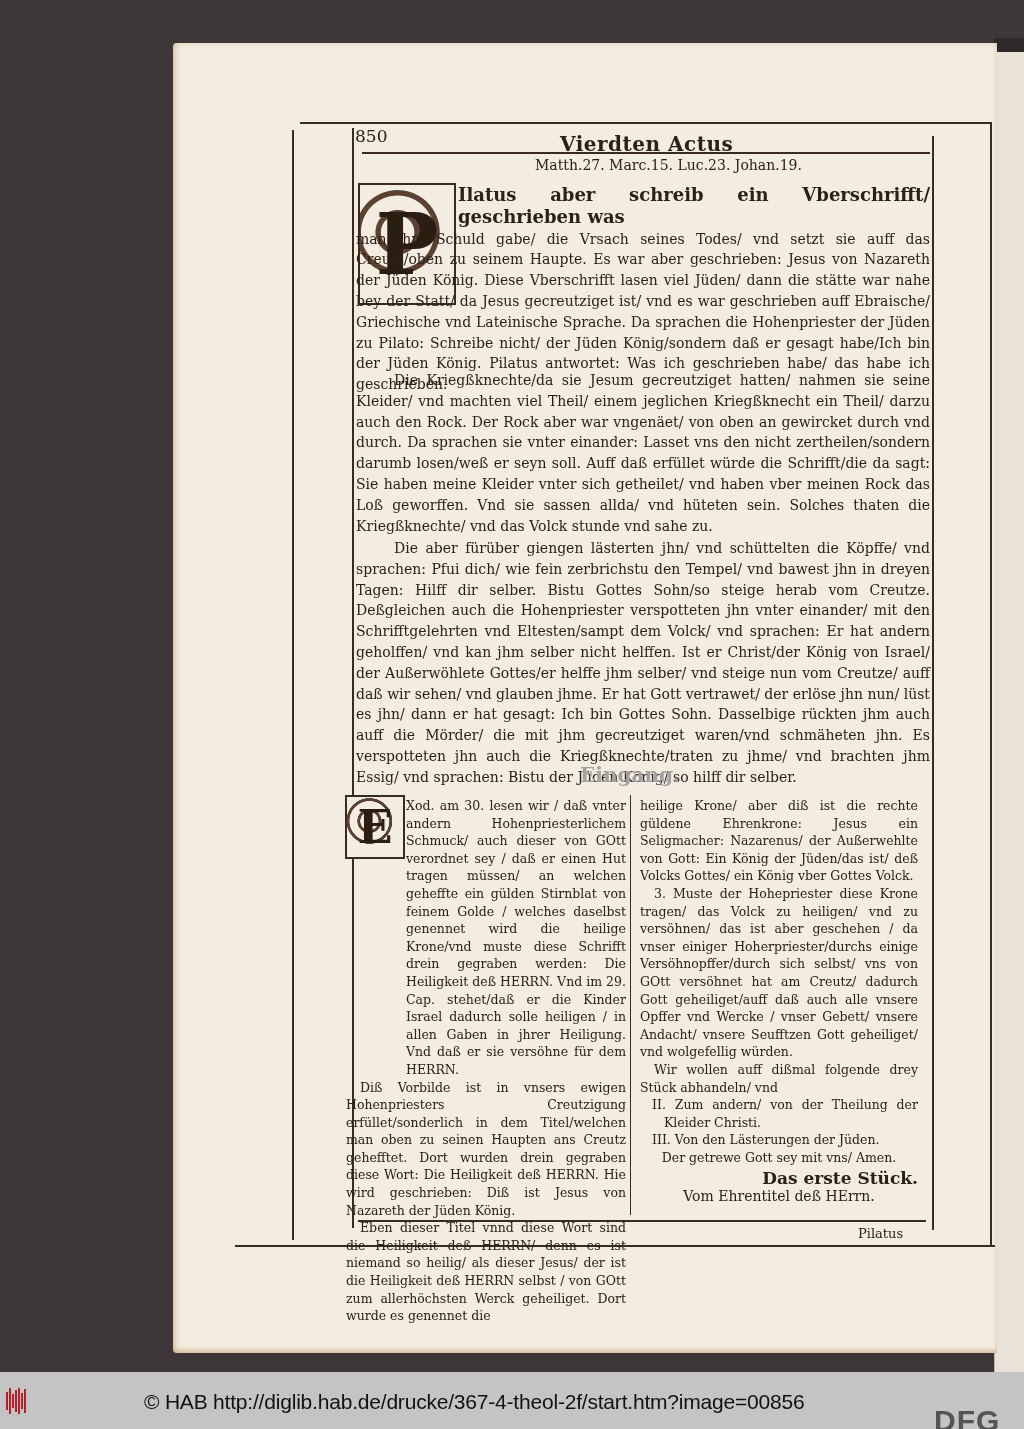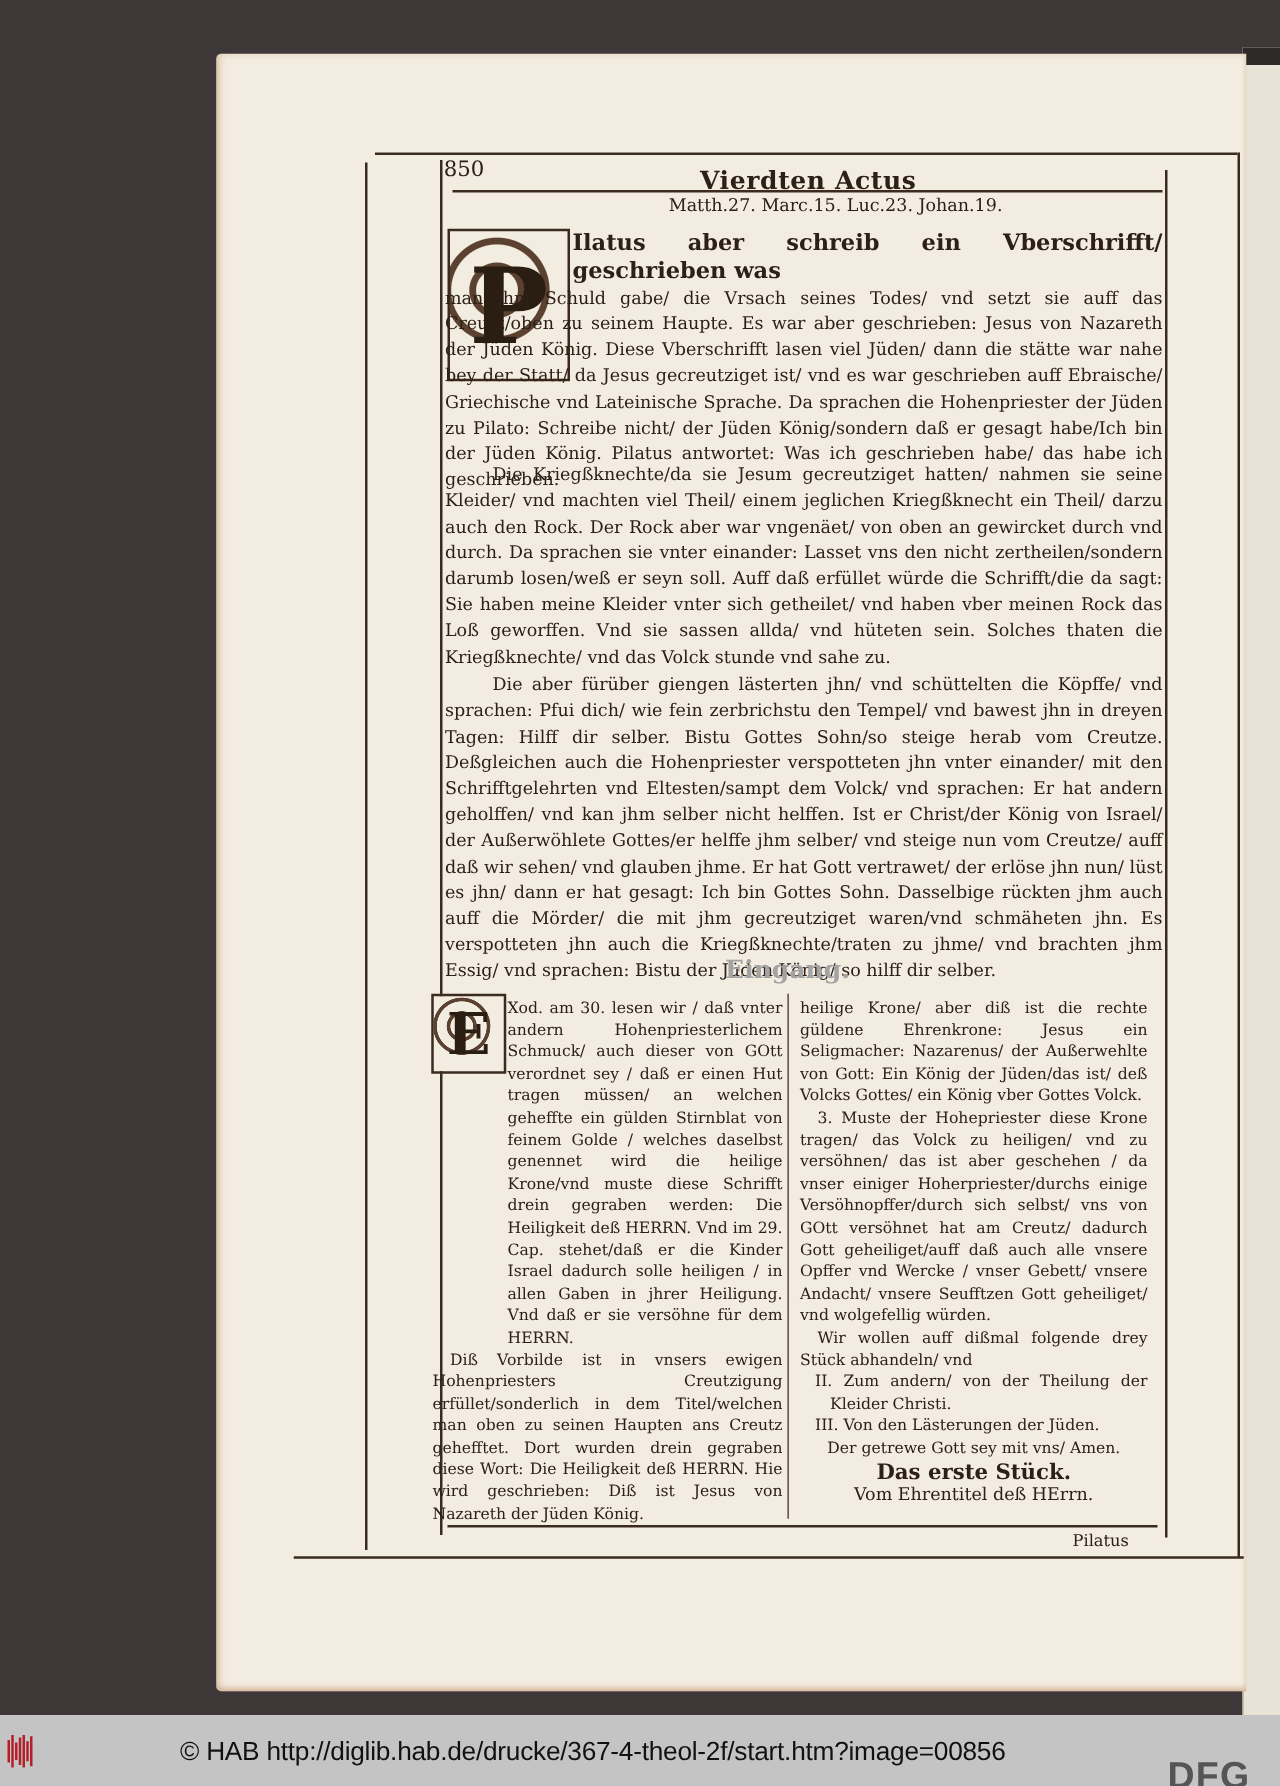--- a/index.html
+++ b/index.html
@@ -20,21 +20,21 @@
   .dc1{left:358px;top:183px;width:94px;height:118px;font-size:84px;}
   .dc2{left:345px;top:795px;width:56px;height:60px;font-size:46px;}
   .first-line{font-size:18px;font-weight:bold;}
   .heading{position:absolute;font-weight:bold;color:#a3a3a3;text-align:center;}
   .col{position:absolute;font-size:12.5px;line-height:17.6px;color:#2d2016;text-align:justify;}
   .col p{margin:0;}
   .col-left{left:346px;top:797px;width:280px;}
   .col-right{left:640px;top:797px;width:278px;}
   .list-item{padding-left:24px;text-indent:-12px;}
   .center{text-align:center;}
-  .sub-heading{font-size:17px;font-weight:bold;text-align:center;margin-top:4px !important;}
+  .sub-heading{font-size:17px;font-weight:bold;text-align:right;margin-top:4px !important;}
   .catchword{left:858px;top:1226px;font-size:13px;}
   .footer{position:absolute;left:0;top:1372px;width:1024px;height:57px;background:#c4c4c4;}
   .footer-logo{position:absolute;left:6px;top:1388px;width:22px;height:26px;display:flex;gap:1px;align-items:center;}
   .footer-logo span{display:block;width:2px;background:#b3202a;}
   .footer-text{position:absolute;left:104px;top:1390px;font-family:"Liberation Sans",sans-serif;font-size:21px;color:#111;letter-spacing:-.2px;margin-left:40px;}
   .dfg{position:absolute;left:934px;top:1404px;font-family:"Liberation Sans",sans-serif;font-weight:bold;font-size:30px;color:#555;letter-spacing:1px;}
 </style>
 </head>
 <body>
 
@@ -77,20 +77,21 @@
   <p class="indent">Die aber fürüber giengen lästerten jhn/ vnd schüttelten die Köpffe/ vnd sprachen: Pfui dich/ wie fein zerbrichstu den Tempel/ vnd bawest jhn in dreyen Tagen: Hilff dir selber. Bistu Gottes Sohn/so steige herab vom Creutze. Deßgleichen auch die Hohenpriester verspotteten jhn vnter einander/  mit den Schrifftgelehrten vnd Eltesten/sampt dem Volck/ vnd sprachen: Er hat andern geholffen/ vnd kan jhm selber nicht helffen.   Ist er Christ/der König von Israel/ der Außerwöhlete Gottes/er helffe jhm selber/ vnd steige nun vom Creutze/ auff daß wir sehen/ vnd glauben jhme. Er hat Gott vertrawet/ der erlöse jhn nun/ lüst es jhn/ dann er hat gesagt:  Ich bin Gottes Sohn.   Dasselbige rückten jhm auch auff die Mörder/ die mit jhm gecreutziget waren/vnd schmäheten jhn.  Es verspotteten jhn auch die Kriegßknechte/traten zu jhme/ vnd brachten jhm Essig/ vnd sprachen: Bistu der Jüden König/ so hilff dir selber.</p>
 </div>
 
 <div class="heading" style="left:560px;top:763px;width:140px;font-size:20px;">Eingang.</div>
 
 <div class="dropcap dc2">E</div>
 
 <div class="col col-left">
   <p style="padding-left:60px;">Xod. am 30. lesen wir / daß vnter andern Hohenpriesterlichem Schmuck/ auch dieser von GOtt verordnet sey / daß er einen Hut tragen müssen/ an welchen geheffte ein gülden Stirnblat von feinem Golde / welches daselbst genennet wird die heilige Krone/vnd muste diese Schrifft drein gegraben werden: Die Heiligkeit deß HERRN. Vnd im 29. Cap. stehet/daß er die Kinder Israel dadurch solle heiligen / in allen Gaben in jhrer Heiligung. Vnd daß er sie versöhne für dem HERRN.</p>
   <p class="indent" style="text-indent:14px;">Diß Vorbilde ist in vnsers ewigen Hohenpriesters Creutzigung erfüllet/sonderlich in dem Titel/welchen man oben zu seinen Haupten ans Creutz gehefftet.  Dort wurden drein gegraben diese Wort: Die Heiligkeit deß HERRN.  Hie wird geschrieben:  Diß ist Jesus von Nazareth der Jüden König.</p>
+  <p class="indent" style="text-indent:14px;">Eben dieser Titel vnnd diese Wort sind die Heiligkeit deß HERRN/ denn es ist niemand so heilig/ als dieser Jesus/ der ist die Heiligkeit deß HERRN selbst /  von GOtt zum allerhöchsten Werck geheiliget.  Dort wurde es genennet die</p>
 </div>
 
 <div class="col col-right">
   <p>heilige Krone/ aber diß ist die rechte güldene Ehrenkrone: Jesus ein Seligmacher: Nazarenus/ der Außerwehlte von Gott: Ein König der Jüden/das ist/ deß Volcks Gottes/ ein König vber Gottes Volck.</p>
   <p style="text-indent:14px;">3. Muste der Hohepriester diese Krone tragen/ das Volck zu heiligen/ vnd zu versöhnen/ das ist aber geschehen / da vnser einiger Hoherpriester/durchs einige Versöhnopffer/durch sich selbst/ vns von GOtt versöhnet hat am Creutz/ dadurch Gott geheiliget/auff daß auch alle vnsere Opffer vnd Wercke / vnser Gebett/ vnsere Andacht/ vnsere Seufftzen Gott geheiliget/ vnd wolgefellig würden.</p>
   <p style="text-indent:14px;">Wir wollen auff dißmal folgende drey Stück abhandeln/ vnd</p>
   <p class="list-item">II. Zum andern/ von der Theilung der Kleider Christi.</p>
   <p class="list-item">III. Von den Lästerungen der Jüden.</p>
   <p class="center">Der getrewe Gott sey mit vns/ Amen.</p>
   <p class="sub-heading">Das erste Stück.</p>

